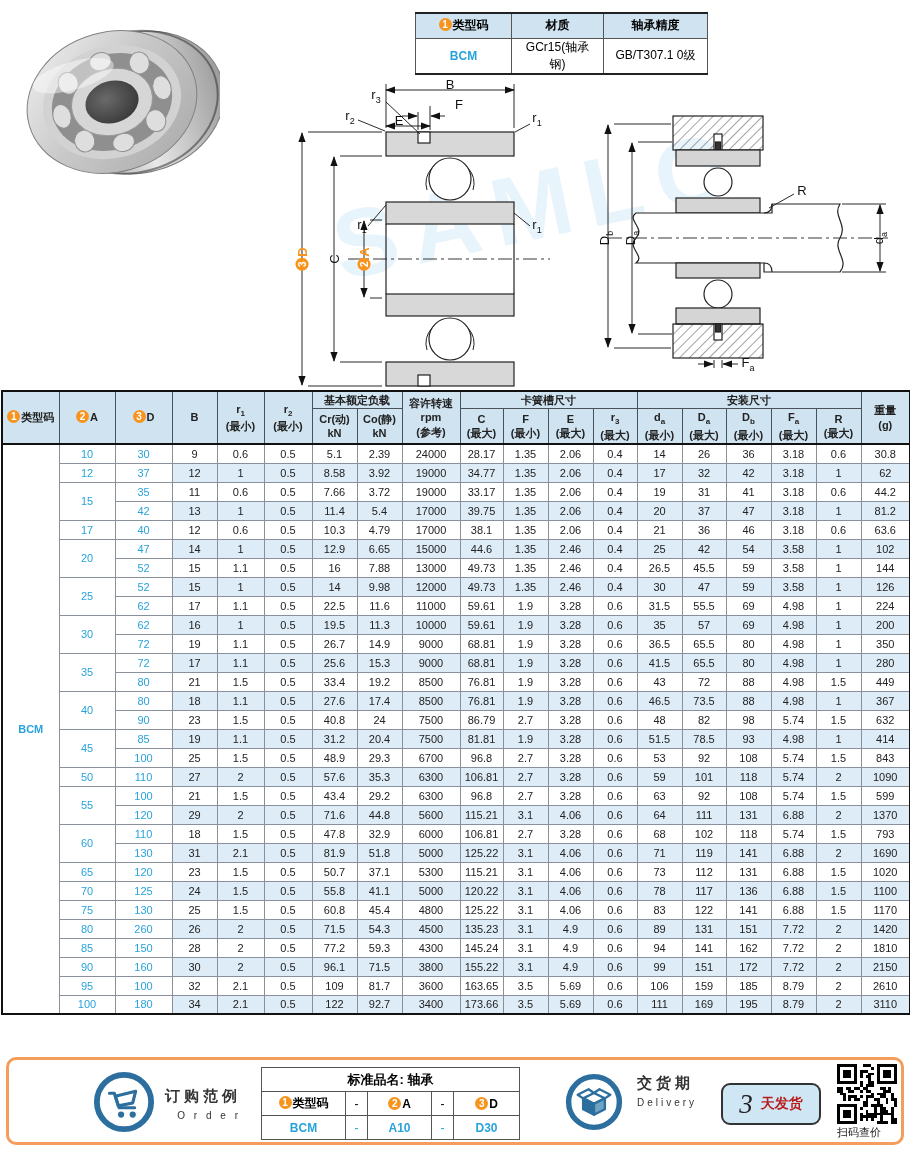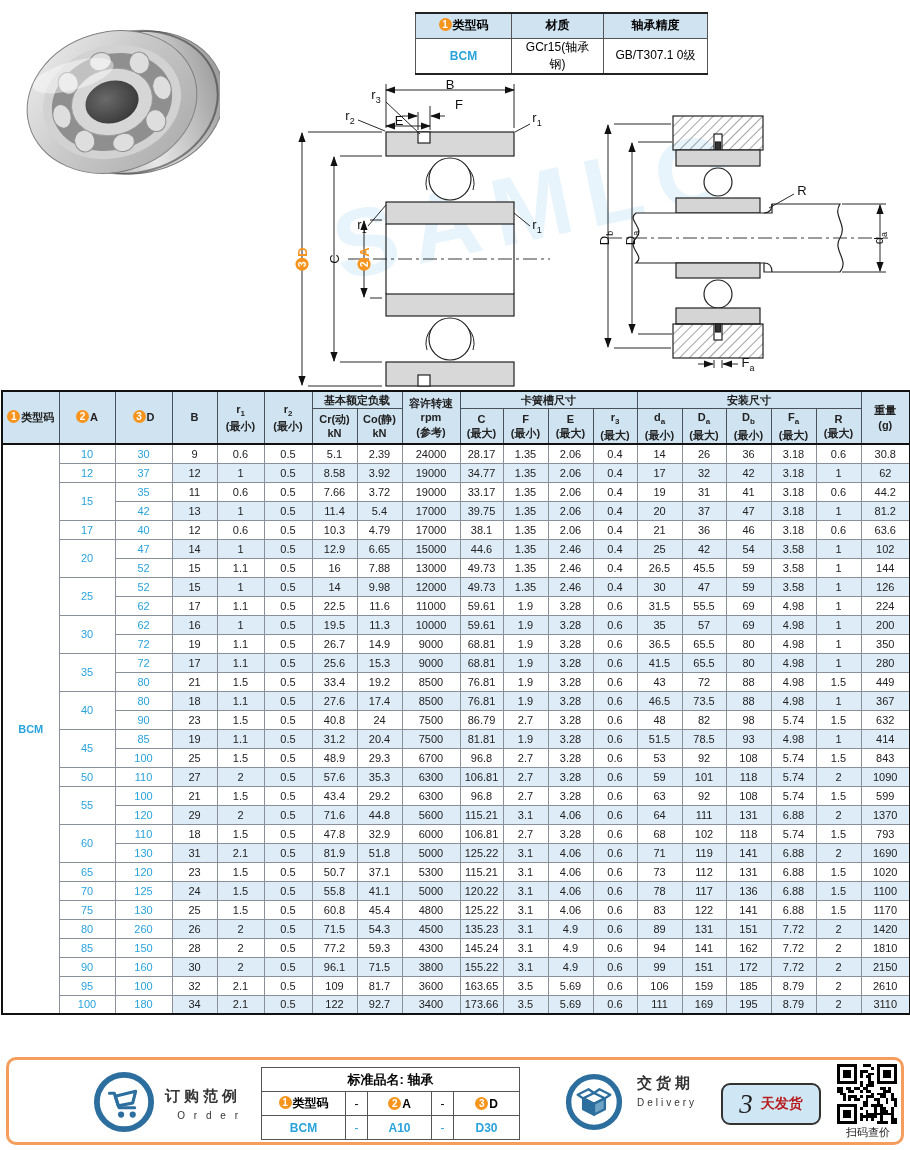--- a/index.html
+++ b/index.html
@@ -56,21 +56,21 @@
   .order-table { position:absolute; left:252px; top:7px; border-collapse:collapse; font-size:12px;padding-left:12px; }
   .order-table td { border:1px solid #555; text-align:center; height:24px; padding:0 4px; }
   .ot-title { font-weight:bold; font-size:13px; }
   .oc1{width:84px;} .ocd{width:22px;} .oc2{width:64px;} .oc3{width:66px;}
 
   .days-box { position:absolute; left:712px; top:23px; width:100px; height:42px; background:#cfe7f5; border:2px solid #333;
               border-radius:9px; display:flex; align-items:center; justify-content:center; gap:8px; }
   .days-num { font-size:27px; font-style:italic; font-family:"Liberation Serif","DejaVu Serif",serif; color:#222; }
   .days-suffix { font-size:14px; font-weight:bold; color:#b91c1c; }
 
-  .qr-wrap { position:absolute; left:828px; top:4px; width:62px; text-align:center; }
+  .qr-wrap { position:absolute; left:828px; top:4px; width:62px; }
   .qr-caption { font-size:11px; color:#222; margin-top:1px; white-space:nowrap; }
 </style>
 </head>
 <body>
 
 <div id="page">
 
   <div class="watermark wm1">SAMLO</div>
   <div class="watermark wm2">SAMLO</div>
 

